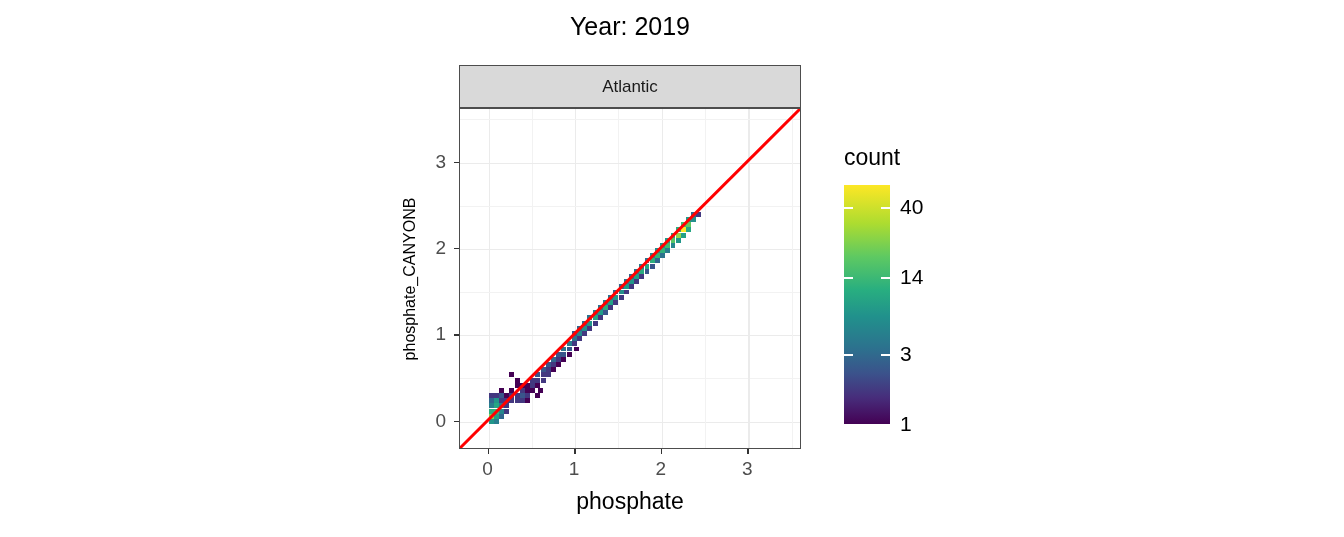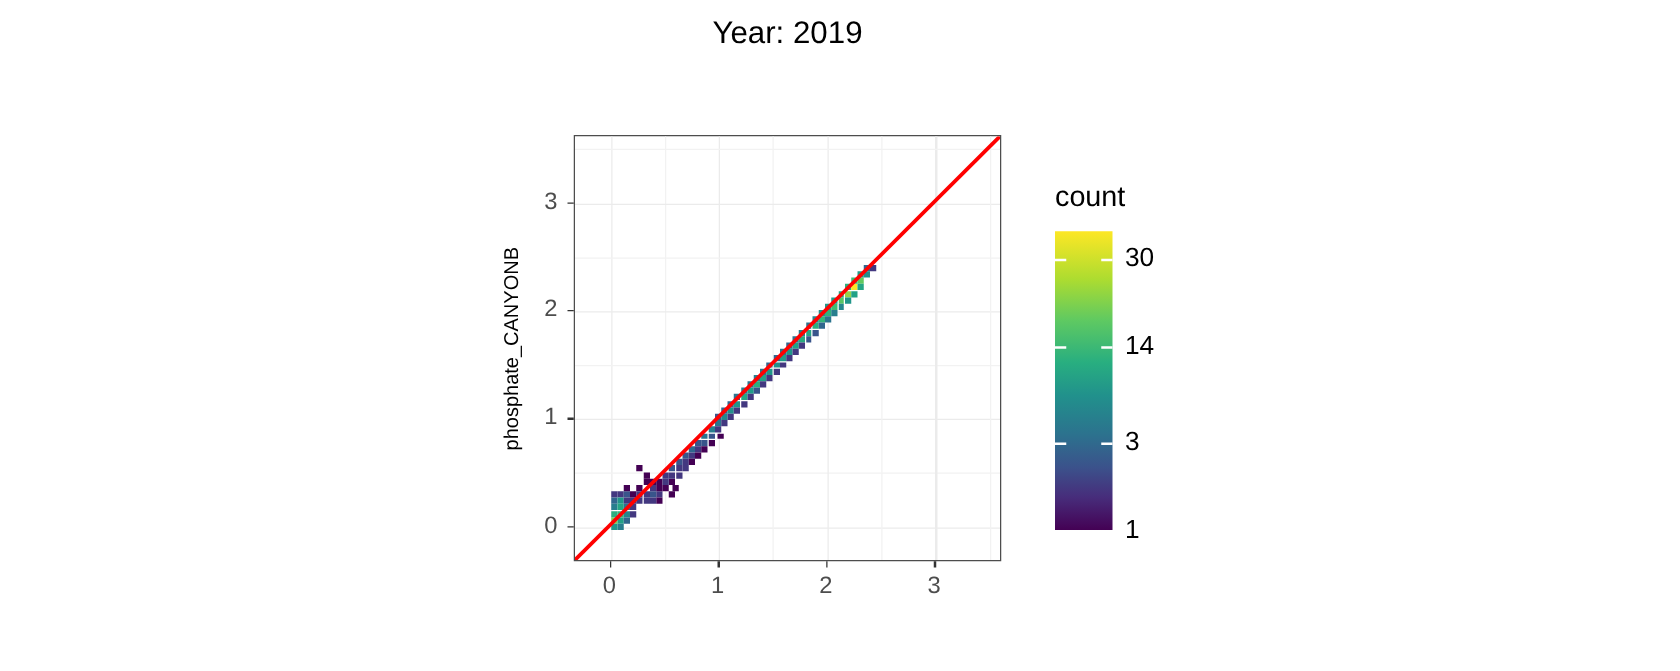--- a/index.html
+++ b/index.html
@@ -110,20 +110,23 @@
     white-space:nowrap;
   }
 </style>
 </head>
 <body>
 
 <div id="figure">
 
   <div class="plot-title">Year: 2019</div>
 
+  <div class="facet-strip">
+    <span>Atlantic</span>
+  </div>
 
   <div class="panel">
     <div class="panel-inner" id="panel-inner">
         <div class="gridline major-v" style="left: 28.5722px;"></div>
         <div class="gridline major-h" style="top: 312.511px;"></div>
         <div class="gridline minor-v" style="left: 71.8633px;"></div>
         <div class="gridline minor-h" style="top: 269.347px;"></div>
         <div class="gridline major-v" style="left: 115.154px;"></div>
         <div class="gridline major-h" style="top: 226.182px;"></div>
         <div class="gridline minor-v" style="left: 158.446px;"></div>
@@ -291,30 +294,31 @@
       <div class="tick-mark y" style="top: 420.511px;"></div>
       <div class="tick-label y" style="top: 420.511px; left: 0px; width: 446px; right: auto;">0</div>
       <div class="tick-mark y" style="top: 334.182px;"></div>
       <div class="tick-label y" style="top: 334.182px; left: 0px; width: 446px; right: auto;">1</div>
       <div class="tick-mark y" style="top: 247.853px;"></div>
       <div class="tick-label y" style="top: 247.853px; left: 0px; width: 446px; right: auto;">2</div>
       <div class="tick-mark y" style="top: 161.524px;"></div>
       <div class="tick-label y" style="top: 161.524px; left: 0px; width: 446px; right: auto;">3</div>
     </div>
 
+  <div class="axis-title-x">phosphate</div>
   <div class="axis-title-y-wrap">
     <span>phosphate_CANYONB</span>
   </div>
 
   <div class="legend-title">count</div>
   <div class="colorbar"></div>
   <div id="legend-layer">
       <div class="cb-tick left" style="top: 206.515px;"></div>
       <div class="cb-tick right" style="top: 206.515px;"></div>
-      <div class="cb-label" style="top: 206.515px;">30</div>
+      <div class="cb-label" style="top: 206.515px;">40</div>
       <div class="cb-tick left" style="top: 276.764px;"></div>
       <div class="cb-tick right" style="top: 276.764px;"></div>
       <div class="cb-label" style="top: 276.764px;">14</div>
       <div class="cb-tick left" style="top: 353.751px;"></div>
       <div class="cb-tick right" style="top: 353.751px;"></div>
       <div class="cb-label" style="top: 353.751px;">3</div>
       <div class="cb-tick left" style="top: 424px;"></div>
       <div class="cb-tick right" style="top: 424px;"></div>
       <div class="cb-label" style="top: 424px;">1</div>
     </div>

